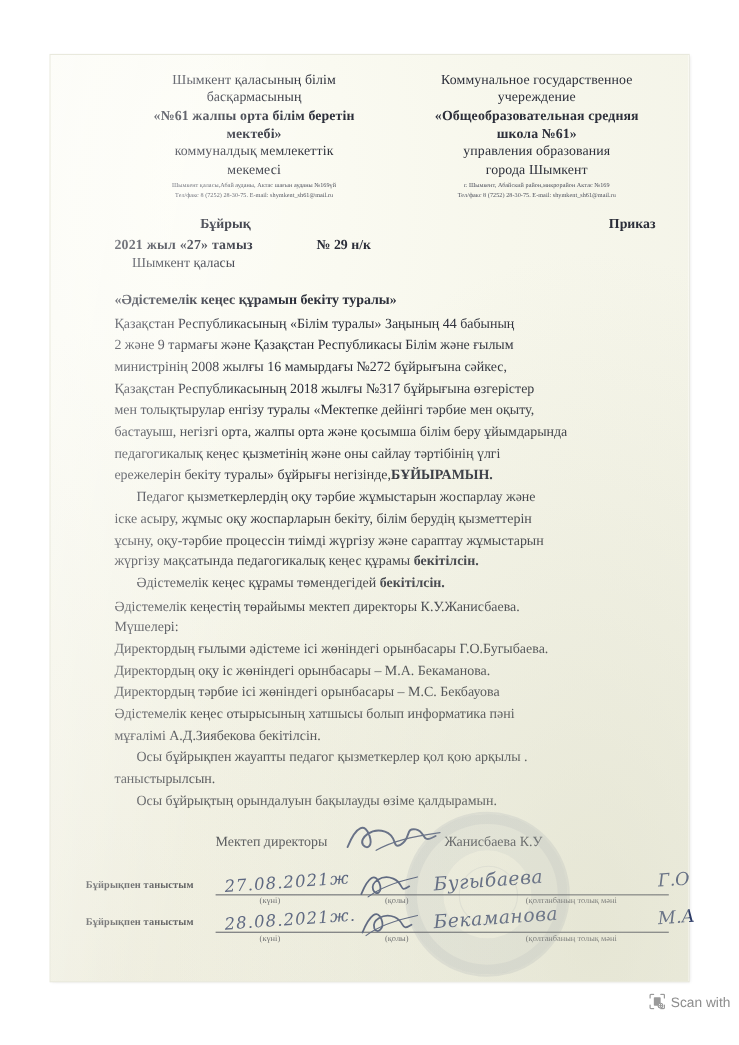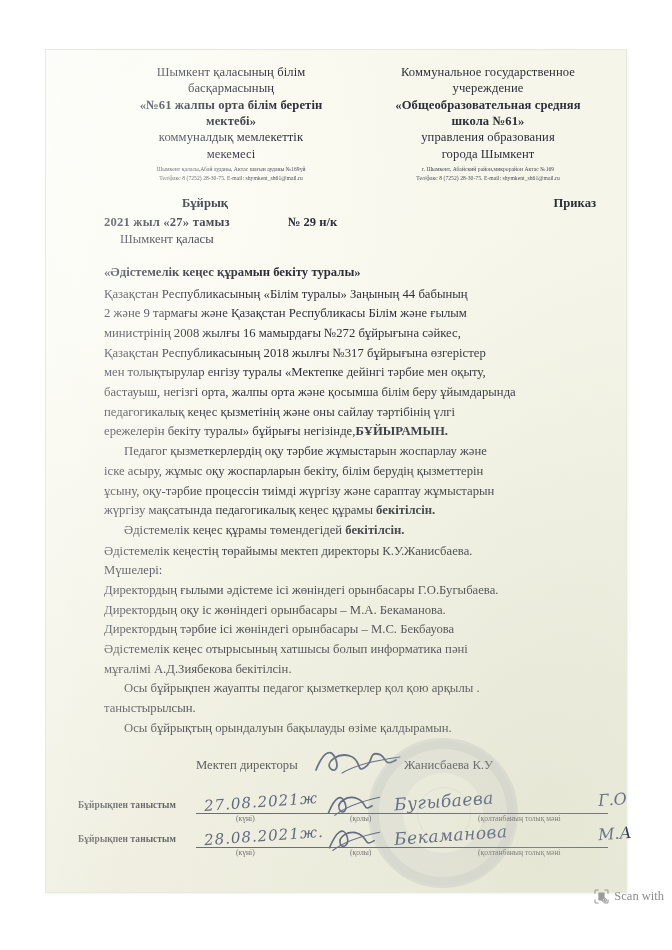--- a/index.html
+++ b/index.html
@@ -206,26 +206,26 @@
   }
   .hand.date { left: 126px; top: -1px; font-size: 15px; letter-spacing: 1px; }
   .hand.scrawl { left: 248px; top: -4px; font-size: 17px; }
   .hand.name { left: 316px; top: -3px; font-size: 17px; letter-spacing: 0.5px; }
   .hand.initials { left: 520px; top: -4px; font-size: 16px; }
 
   
   .scan-watermark {
     position: absolute;
     right: 8px;
-    bottom: 46px;
+    bottom: 32px;
     display: flex;
     align-items: flex-end;
     gap: 5px;
     color: #8d8d8d;
-    font-family: Liberation Serif, serif;
+    font-family: Liberation Sans, sans-serif;
     font-size: 12.5px;
   }
   .scan-watermark svg { display: block; }
 </style>
 </head>
 <body>
 
 <div id="scan-sheet">
   <div class="page-inner">
 

